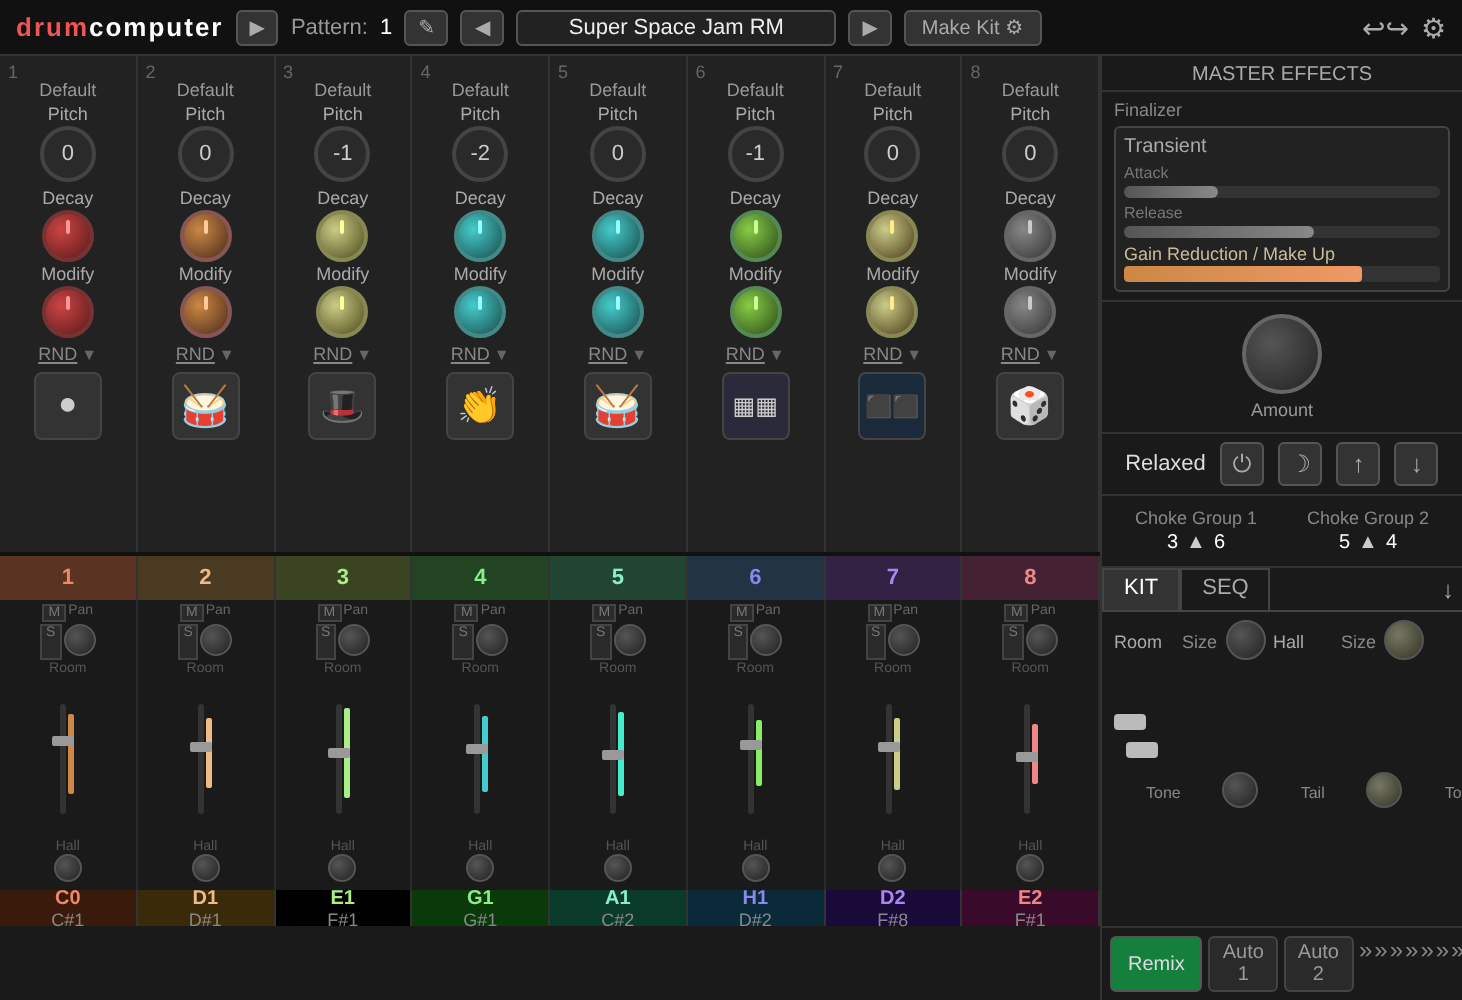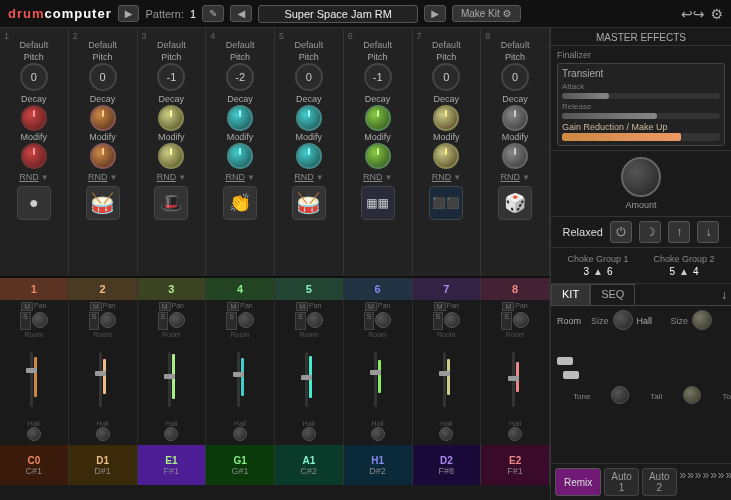--- a/index.html
+++ b/index.html
@@ -210,41 +210,41 @@
     .ch-tab-2 { background: #4a3a22; color: #eb8; }
     .ch-tab-3 { background: #3a4422; color: #ae8; }
     .ch-tab-4 { background: #224422; color: #8e8; }
     .ch-tab-5 { background: #224433; color: #8ec; }
     .ch-tab-6 { background: #223344; color: #88e; }
     .ch-tab-7 { background: #332244; color: #a8e; }
     .ch-tab-8 { background: #442233; color: #e88; }
 
     
     .note-labels {
-      height: 40px;
+      height: 18px;
       display: flex;
       background: #1a1a1a;
     }
     .note-cell {
       flex: 1;
       display: flex;
       flex-direction: column;
       align-items: center;
       justify-content: center;
       border-right: 1px solid #333;
       cursor: pointer;
     }
     .note-primary { font-size: 10px; font-weight: bold; }
     .note-secondary { font-size: 9px; color: #888; }
 
     .note-cell-1 { background: #3a1a0a; }
     .note-cell-1 .note-primary { color: #e86; }
     .note-cell-2 { background: #3a2a0a; }
     .note-cell-2 .note-primary { color: #eb8; }
-    .note-cell-3 { background: #4c1d95; }
+    .note-cell-3 { background: #000000; }
     .note-cell-3 .note-primary { color: #ae8; }
     .note-cell-4 { background: #0a3a0a; }
     .note-cell-4 .note-primary { color: #8e8; }
     .note-cell-5 { background: #0a3a2a; }
     .note-cell-5 .note-primary { color: #8ec; }
     .note-cell-6 { background: #0a2a3a; }
     .note-cell-6 .note-primary { color: #88e; }
     .note-cell-7 { background: #1a0a3a; }
     .note-cell-7 .note-primary { color: #a8e; }
     .note-cell-8 { background: #3a0a2a; }
@@ -459,21 +459,21 @@
       border-radius: 2px;
     }
 
     .remix-auto-row {
       display: flex;
       gap: 3px;
       padding: 4px;
       border-top: 1px solid #333;
     }
     .remix-btn {
-      background: #701a75;
+      background: #15803d;
       border: 1px solid #555;
       color: #ddd;
       border-radius: 3px;
       padding: 2px 8px;
       font-size: 10px;
       cursor: pointer;
     }
     .auto-btn {
       background: #2a2a2a;
       border: 1px solid #444;

